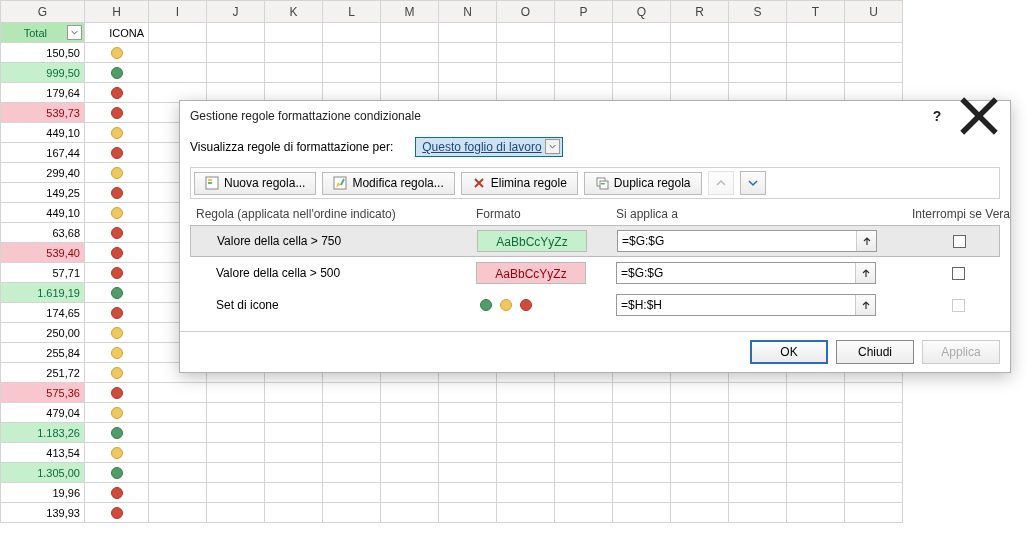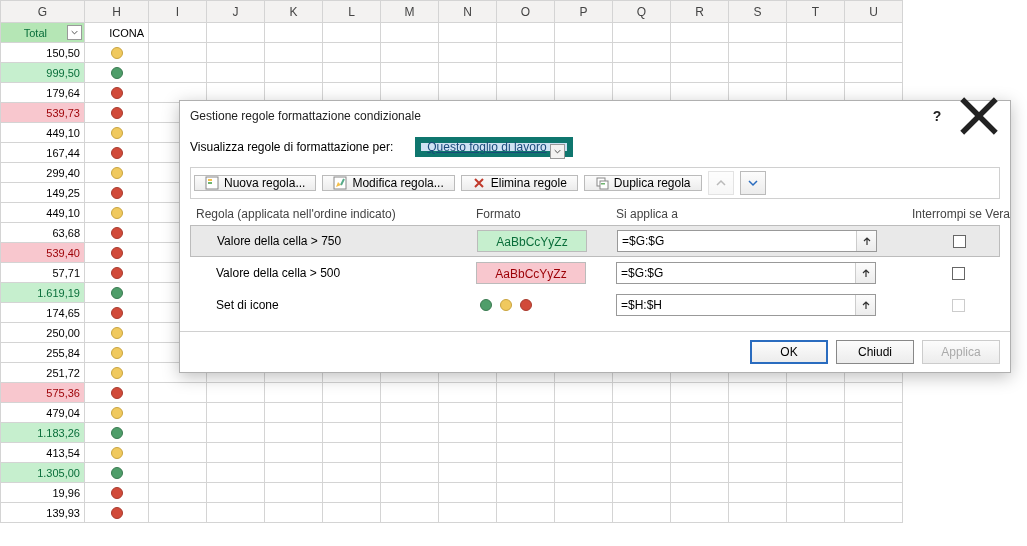--- a/index.html
+++ b/index.html
@@ -96,49 +96,49 @@
     width: 42px; height: 30px;
     display: flex; align-items: center; justify-content: center;
     color: #222;
   }
 
   .dlg-body { padding: 6px 10px 10px 10px; }
   .row-scope {
     display: flex; align-items: center; gap: 22px; margin-bottom: 10px;
   }
   .scope-select {
-    border: 6px solid #0f766e;
+    border: 1px solid #0f766e;
     background: #cfe2f3;
     padding: 2px 20px 2px 6px;
     position: relative;
     color: #1a4a7a;
     text-decoration: underline;
     height: 20px;
-    display: flex; align-items: center;
+    display: flex; align-items: flex-start;
   }
   .scope-select .dd {
     position: absolute; right: 2px; top: 1px;
     width: 15px; height: 15px;
     background: #f3f2f1;
     border: 1px solid #999;
     display: flex; align-items: center; justify-content: center;
   }
   .scope-select .dd svg { width: 7px; height: 7px; }
 
   .toolbar {
     display: flex; align-items: center; gap: 6px;
     border: 1px solid #d0d0d0;
     padding: 3px;
     margin-bottom: 4px;
   }
   .tbutton {
     border: 1px solid #bbb;
     background: linear-gradient(#fcfcfc,#ececec);
     padding: 3px 10px;
-    height: 16px;
+    height: 23px;
     display: flex; align-items: center; gap: 5px;
     cursor: default;
     min-width: 100px;
     justify-content: flex-start;
   }
   .tbutton .u { text-decoration: underline; }
   .tbutton svg { width: 14px; height: 14px; }
 
   .sqbtn {
     border: 1px solid #bbb;

